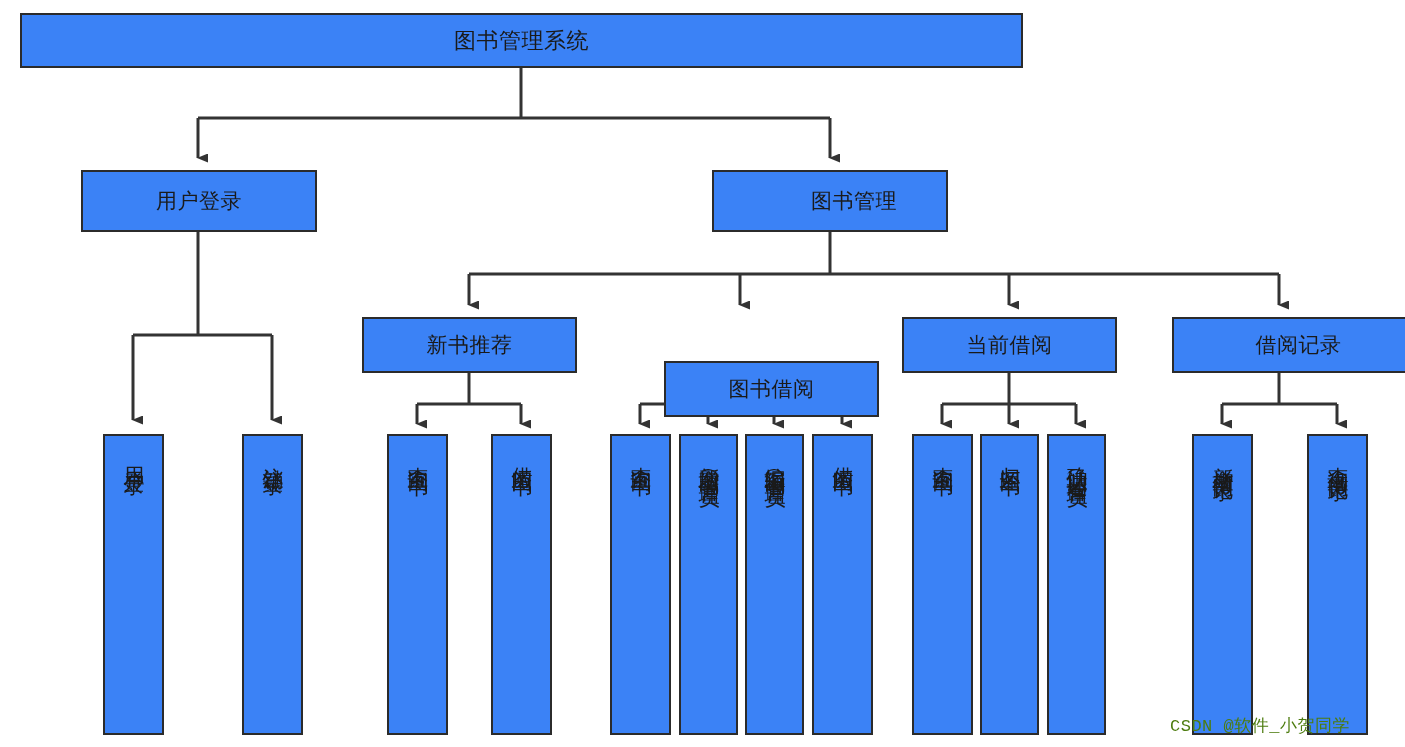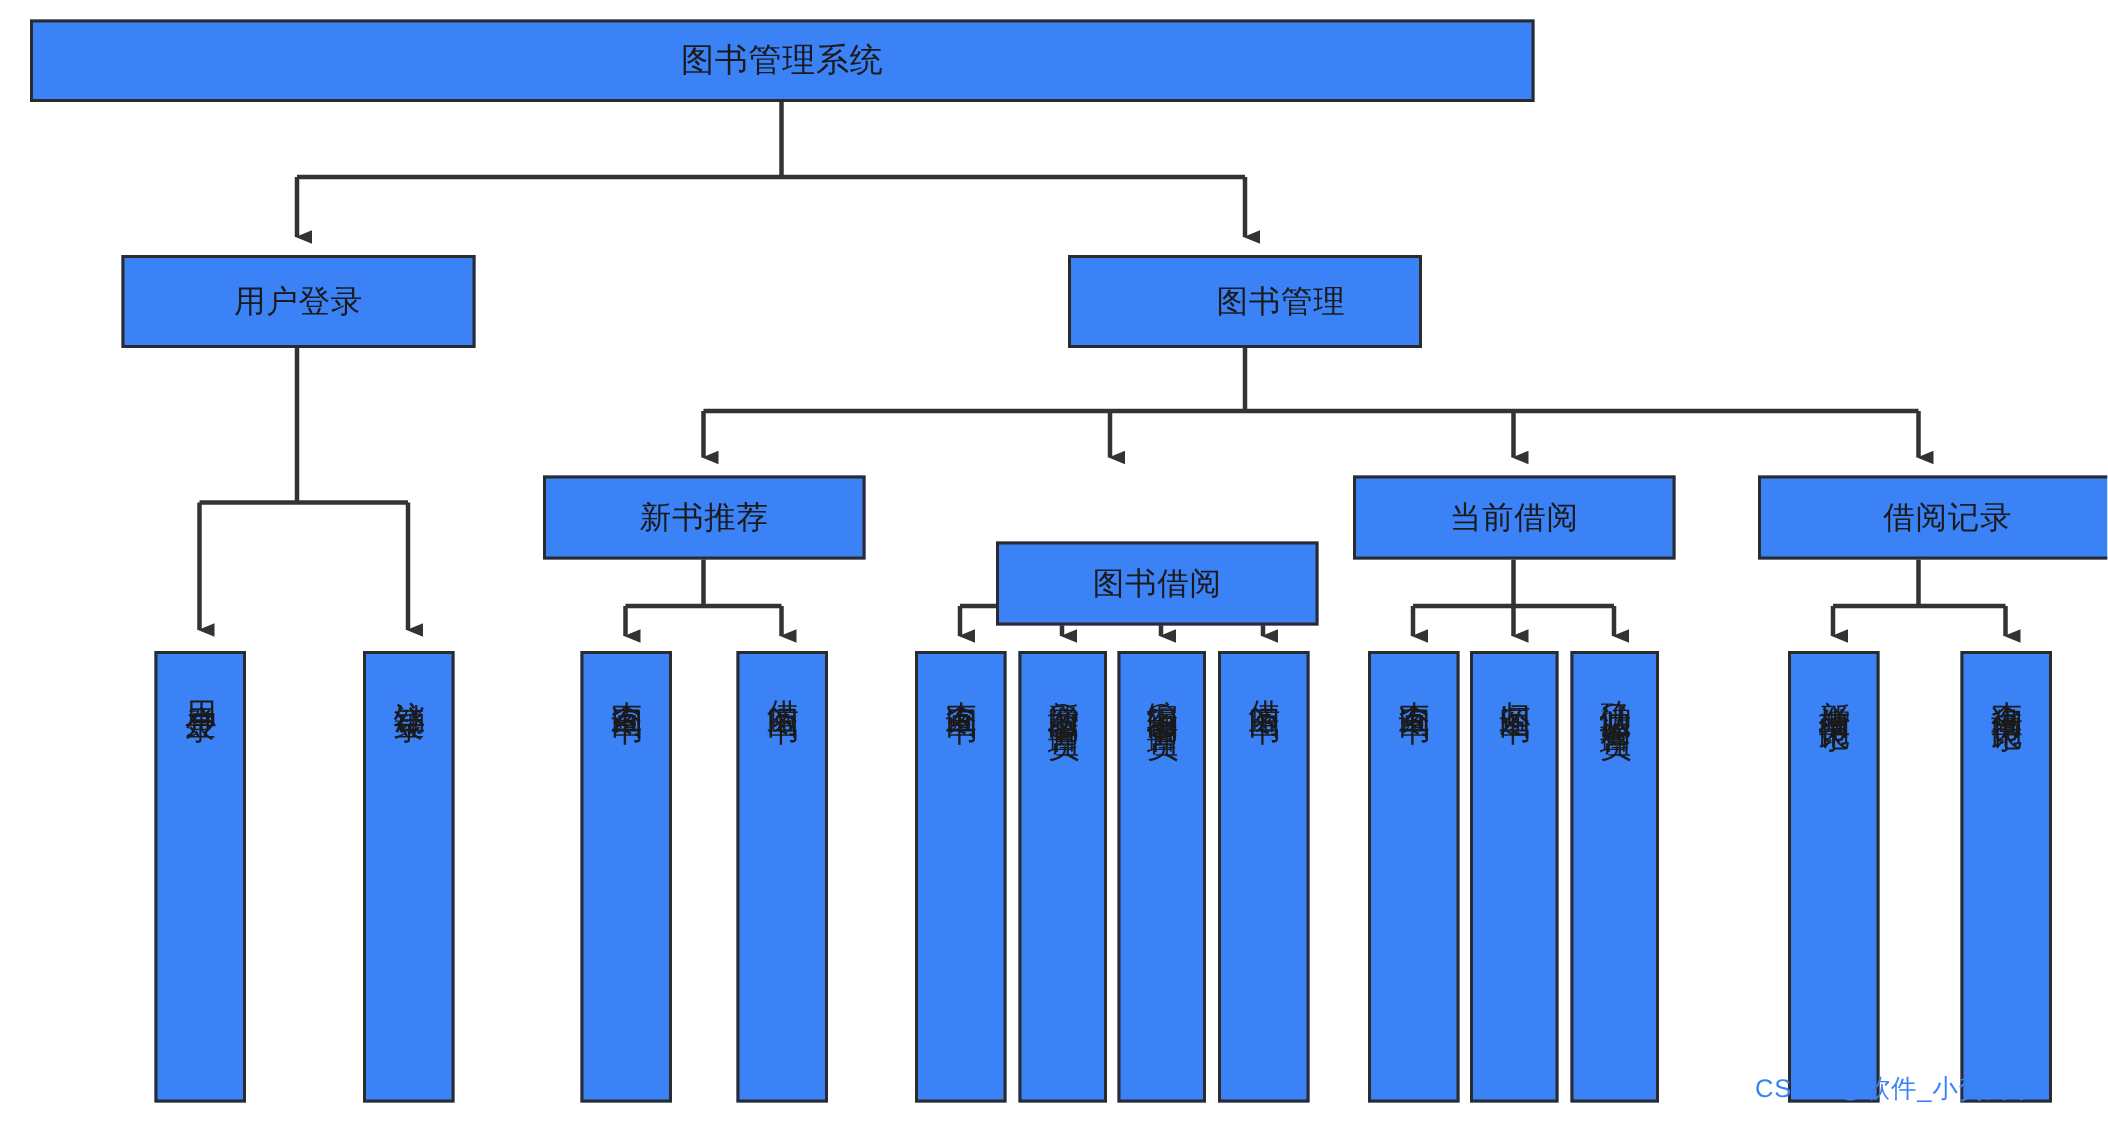--- a/index.html
+++ b/index.html
@@ -61,24 +61,24 @@
     font-size: 21px;
     letter-spacing: 3px;
     line-height: 1;
     white-space: nowrap;
   }
   .watermark {
     position: absolute;
     left: 1170px;
     top: 714px;
     font-size: 17px;
-    color: #3b82f6;
+    color: #4d7c0f;
     letter-spacing: 0.5px;
     white-space: nowrap;
-    font-family: Liberation Sans, sans-serif;
+    font-family: Liberation Mono, monospace;
   }
 </style>
 </head>
 <body>
 
 <div id="canvas">
 
   <svg class="wires" viewBox="0 0 1405 747" xmlns="http://www.w3.org/2000/svg">
     <defs>
       <marker id="arrow" markerWidth="10" markerHeight="12" refX="4.5" refY="10" orient="auto" markerUnits="userSpaceOnUse">

